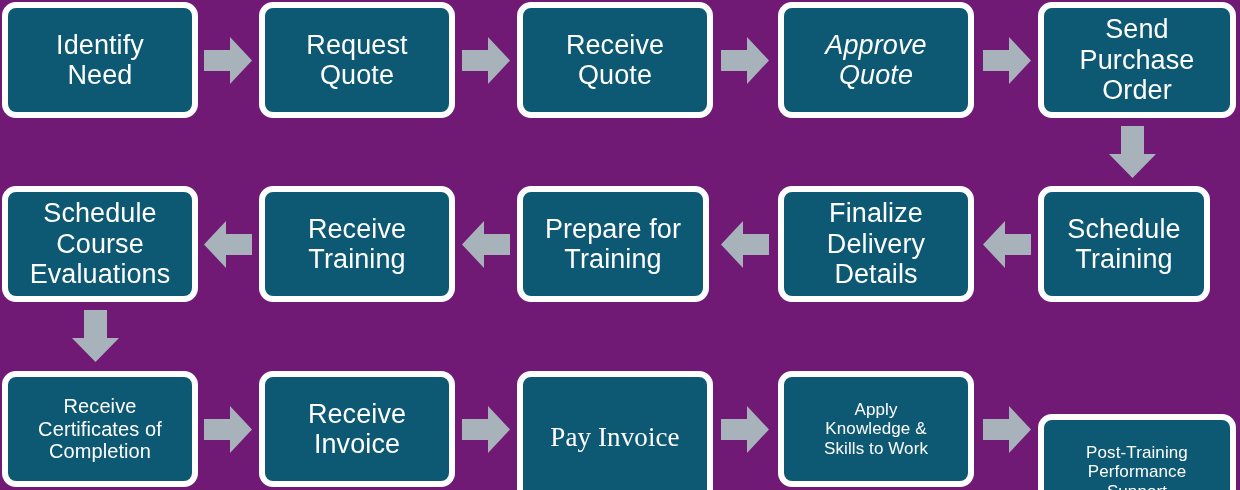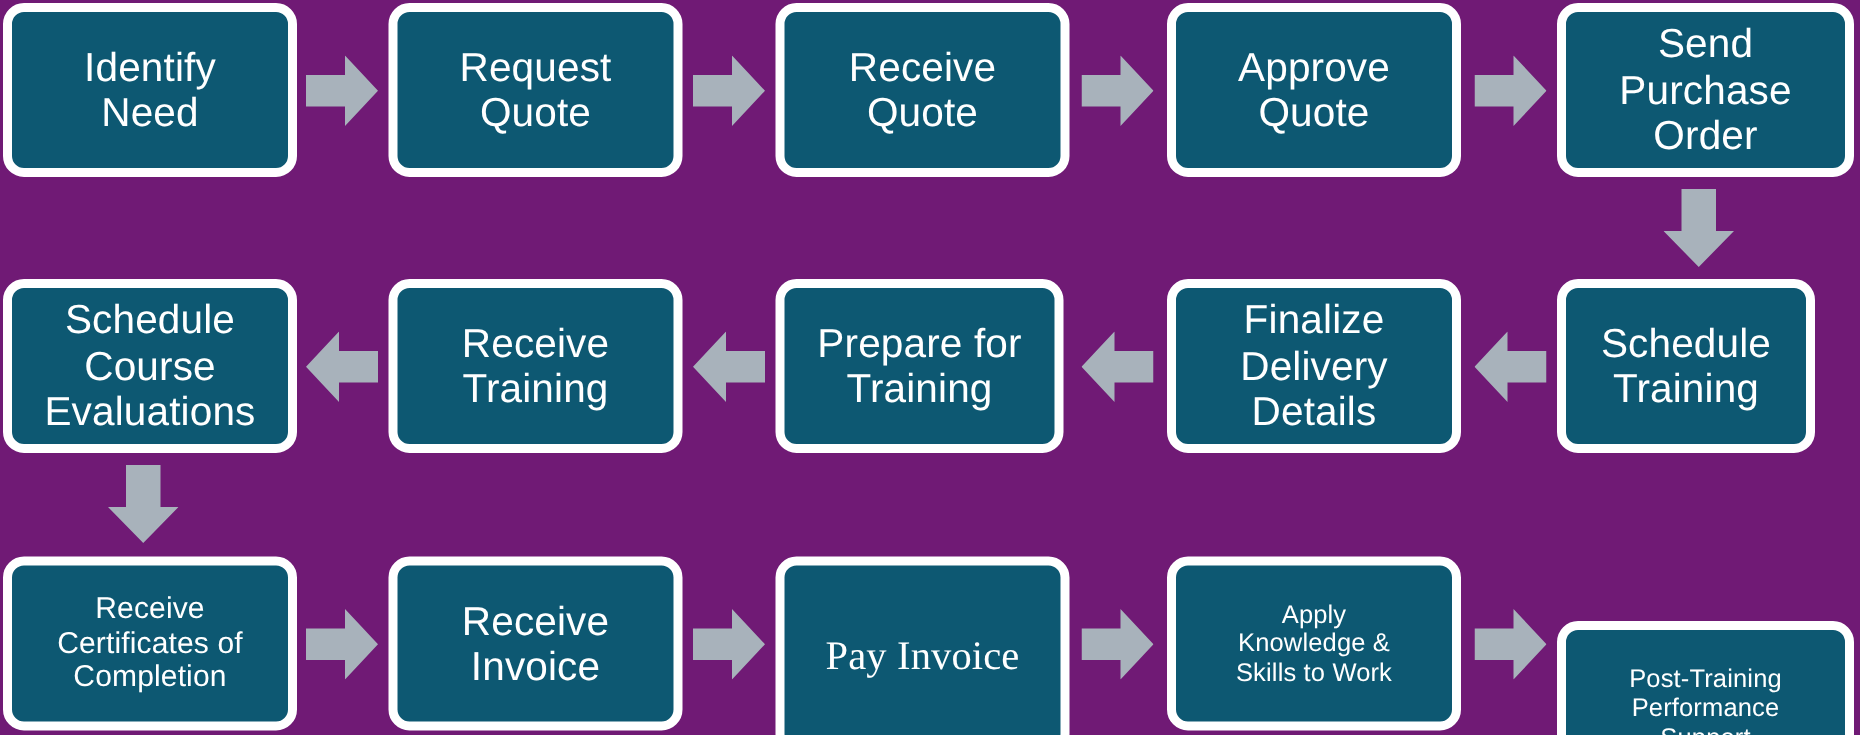--- a/index.html
+++ b/index.html
@@ -60,21 +60,21 @@
   <div class="node fs-lg" style="left:259px; top:2px;   width:196px; height:116px;">
     <span class="label">Request
 Quote</span>
   </div>
 
   <div class="node fs-lg" style="left:517px; top:2px;   width:196px; height:116px;">
     <span class="label">Receive
 Quote</span>
   </div>
 
-  <div class="node fs-lg" style="left:778px; top:2px;   width:196px; height:116px;">
+  <div class="node fs-lg" style="left:778px; top:2px;   width:196px; height:116px;font-style:italic;">
     <span class="label">Approve
 Quote</span>
   </div>
 
   <div class="node fs-lg" style="left:1038px; top:2px;  width:198px; height:116px;">
     <span class="label">Send
 Purchase
 Order</span>
   </div>
 

